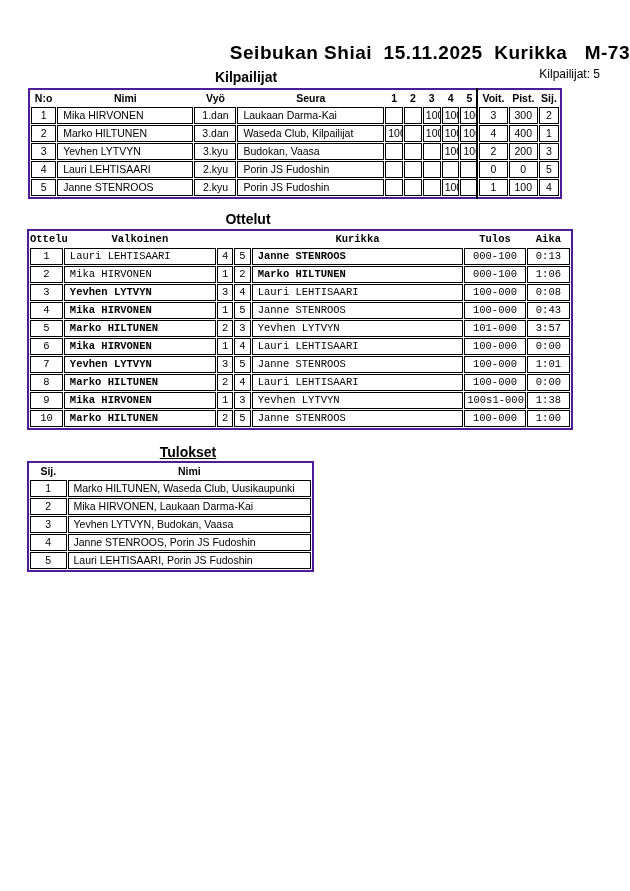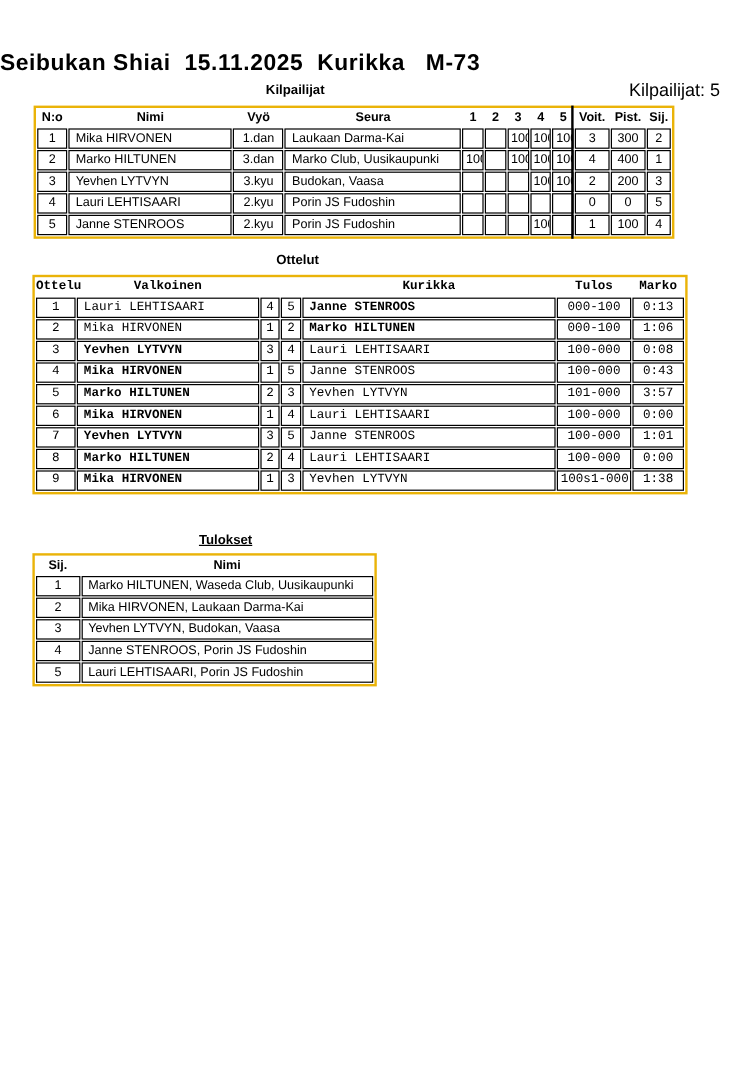--- a/index.html
+++ b/index.html
@@ -2,36 +2,36 @@
 <html><head>
 <meta charset="utf-8">
 <style>
   html,body { margin:0; padding:0; }
   body {
     width:630px; height:891px; background:#ffffff; position:relative;
     font-family:"Liberation Sans", sans-serif; color:#000;
     overflow:hidden;
   }
   .page-title {
-    position:absolute; top:42px; left:0; width:630px; text-align:left;
+    position:absolute; top:42px; left:0; width:630px; text-align:right;
     font-size:19px; font-weight:bold; white-space:pre; letter-spacing:0.5px;
   }
   .section-title {
     position:absolute; transform:translateX(-50%);
-    font-size:11px; font-weight:bold; white-space:pre;
+    font-size:14px; font-weight:bold; white-space:pre;
   }
   #t1-title { left:246px; top:69px; }
   #t2-title { left:248px; top:211px; }
   #t3-title { left:188px; top:444px;text-decoration:underline; }
   .count-label {
-    position:absolute; top:67px; right:30px; font-size:15px;
+    position:absolute; top:67px; right:30px; font-size:12px;
   }
   table {
     position:absolute; table-layout:fixed; background:#fff;
-    border-collapse:separate; border-spacing:1px; border:2px solid #eab308;
+    border-collapse:separate; border-spacing:1px; border:2px solid #4c1d95;
   }
   #t1 { left:28px;  top:88px;  width:534px; }
   #t2 { left:27px;  top:229px; width:546px;font-family:Liberation Mono, monospace; }
   #t3 { left:27px;  top:461px; width:287px; }
   th {
     border:none; padding:0; height:15px; line-height:15px;
     font-size:10.5px; font-weight:bold; text-align:center;
     white-space:nowrap; overflow:visible;
   }
   td {
@@ -96,21 +96,21 @@
     <td>100</td>
     <td>100</td>
     <td>3</td>
     <td>300</td>
     <td>2</td>
   </tr>
   <tr>
     <td>2</td>
     <td class="left">Marko HILTUNEN</td>
     <td>3.dan</td>
-    <td class="left ovf">Marko Club, Uusikaupunki</td>
+    <td class="left ovf">Waseda Club, Kilpailijat</td>
     <td>100</td>
     <td></td>
     <td>100</td>
     <td>100</td>
     <td>100</td>
     <td>4</td>
     <td>400</td>
     <td>1</td>
   </tr>
   <tr>
@@ -172,21 +172,21 @@
       <col style="width:42px">
   </colgroup>
   <tbody>
       <tr>
     <th>Ottelu</th>
     <th>Valkoinen</th>
     <th></th>
     <th></th>
     <th>Kurikka</th>
     <th>Tulos</th>
-    <th>Marko</th>
+    <th>Aika</th>
   </tr>
   <tr>
     <td>1</td>
     <td class="left">Lauri LEHTISAARI</td>
     <td>4</td>
     <td>5</td>
     <td class="left winner">Janne STENROOS</td>
     <td>000-100</td>
     <td>0:13</td>
   </tr>
@@ -254,20 +254,29 @@
     <td>0:00</td>
   </tr>
   <tr>
     <td>9</td>
     <td class="left winner">Mika HIRVONEN</td>
     <td>1</td>
     <td>3</td>
     <td class="left">Yevhen LYTVYN</td>
     <td>100s1-000</td>
     <td>1:38</td>
+  </tr>
+  <tr>
+    <td>10</td>
+    <td class="left winner">Marko HILTUNEN</td>
+    <td>2</td>
+    <td>5</td>
+    <td class="left">Janne STENROOS</td>
+    <td>100-000</td>
+    <td>1:00</td>
   </tr>
 </tbody>
   </table>
 
 <div class="section-title" id="t3-title">Tulokset</div>
 
 <table id="t3">
   <colgroup>
     <col style="width:36px">
       <col style="width:240px">

